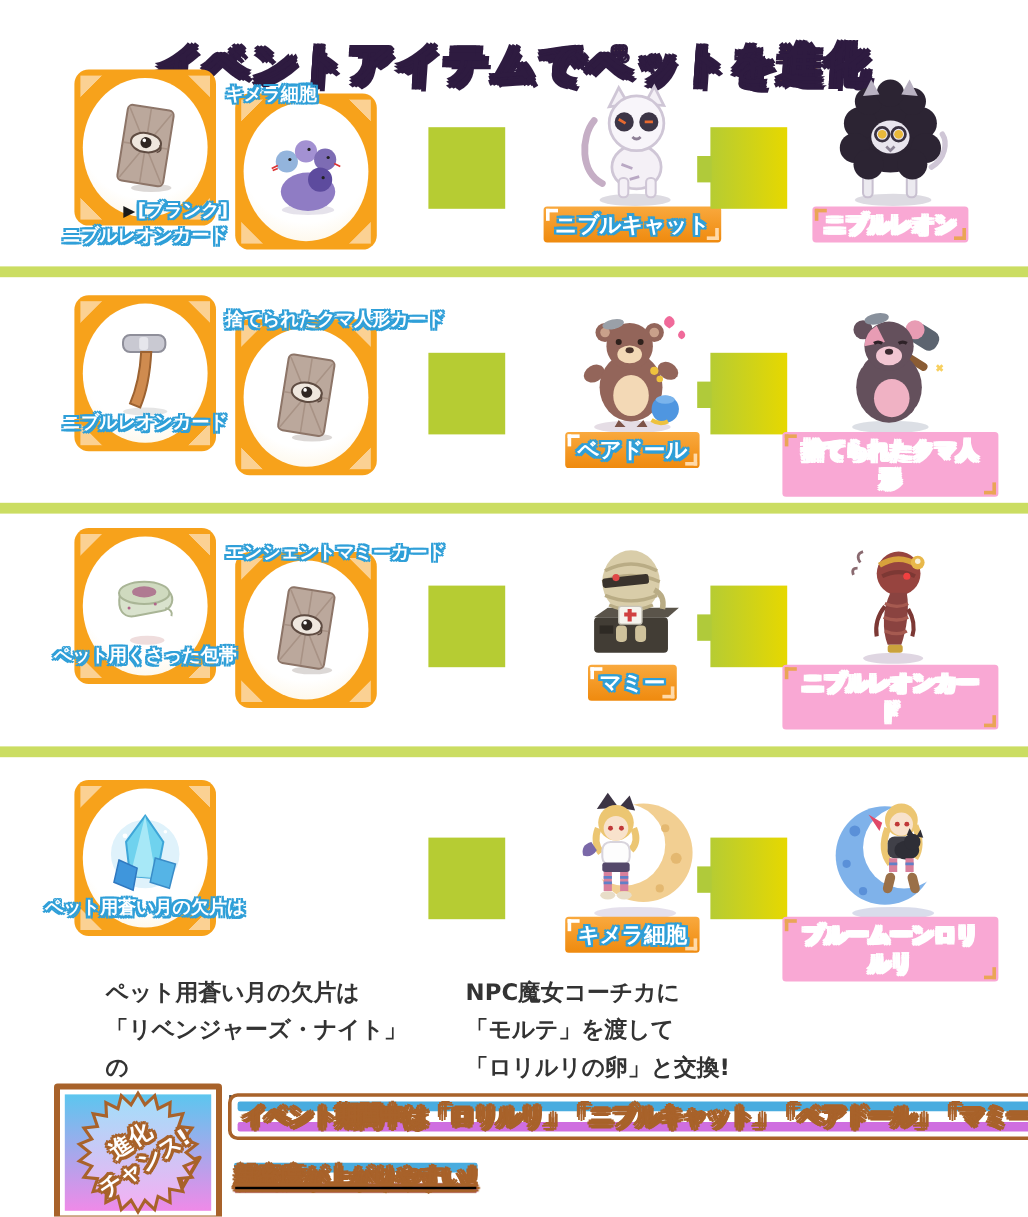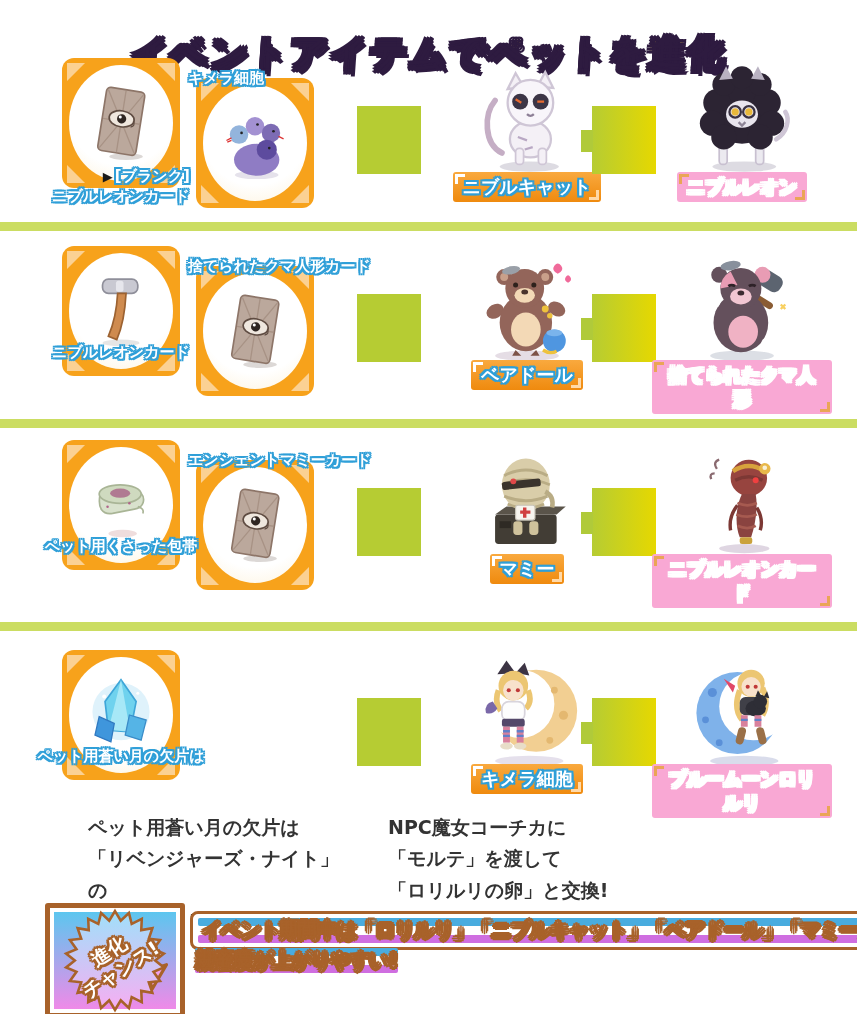--- a/index.html
+++ b/index.html
@@ -100,21 +100,21 @@
     transform:rotate(-33deg);font-size:19px;font-weight:800;color:#fff;
     white-space:pre-line;text-align:center;line-height:1.15;}
   .banner-line{position:absolute;display:inline-block;font-size:20px;font-weight:900;
     letter-spacing:-1px;white-space:nowrap;}
   .banner-line::before{content:"";position:absolute;left:5px;right:5px;top:4px;height:8px;
     background:#49acdf;border-radius:2px;z-index:0;}
   .banner-line::after{content:"";position:absolute;left:5px;right:5px;bottom:4px;height:8px;
     background:#cf6ee0;border-radius:2px;z-index:0;}
   .banner-line span{position:relative;z-index:1;}
   .b-line1{left:145px;top:8px;border:3px solid #a8622a;border-radius:8px;padding:3px 9px;background:#fff;}
-  .b-line2{left:145px;top:41px;padding:3px 6px;}
+  .b-line2{left:145px;top:62px;padding:3px 6px;text-decoration:underline;}
 </style>
 </head>
 <body>
 
 <div id="stage">
   <h1 class="title"><span class="grad-gold outline-dark">イベントアイテムでペットを進化</span></h1>
 
   <div id="rows">
       <section class="evo-row" style="top: 58px;">
         <div class="item-box b1">

